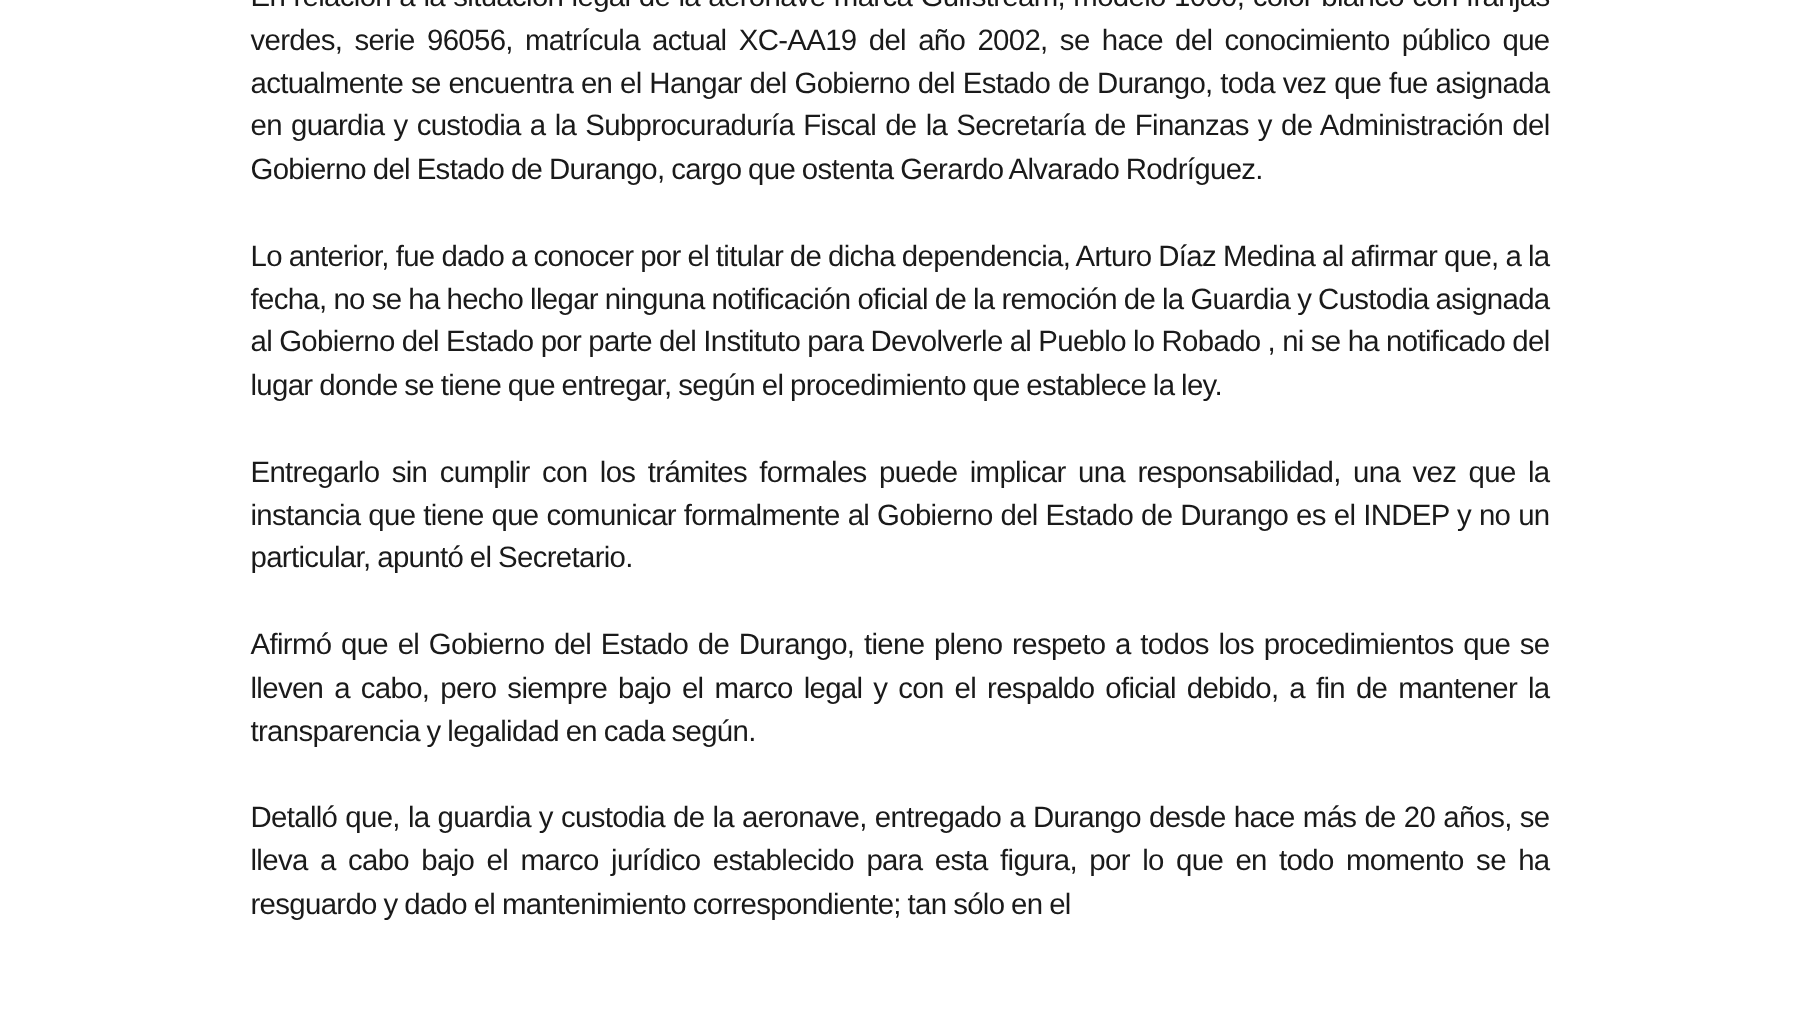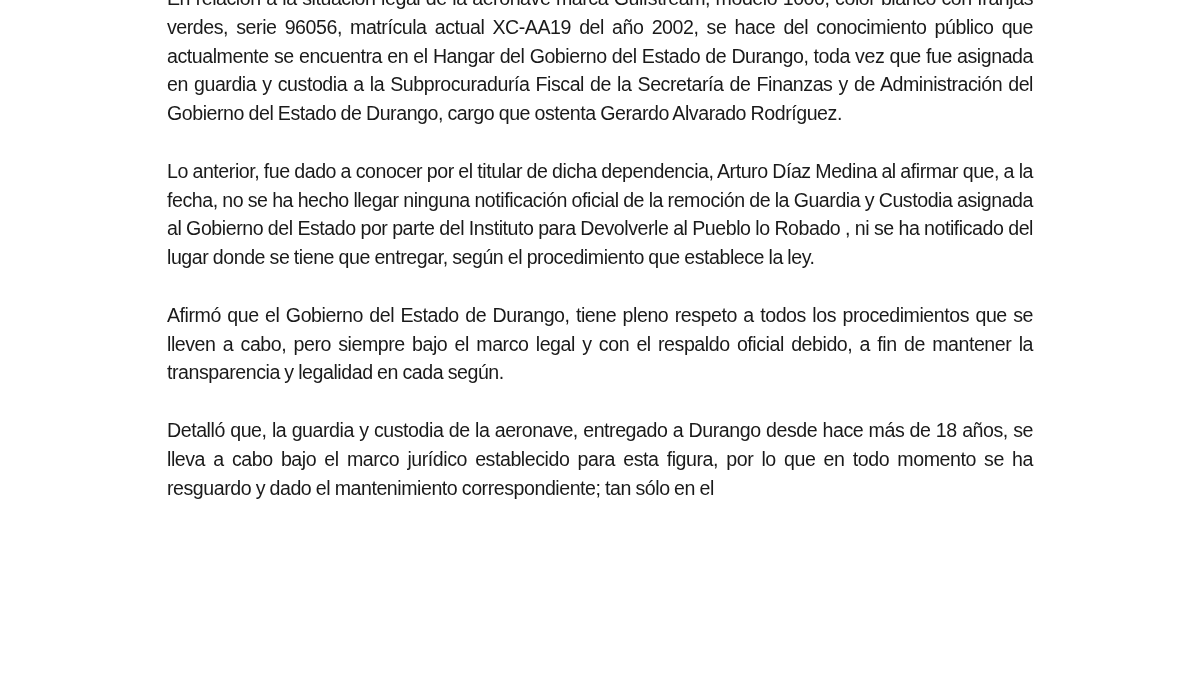--- a/index.html
+++ b/index.html
@@ -30,15 +30,16 @@
     text-align: justify;
     text-align-last: left;
   }
 </style>
 </head>
 <body>
 
 <div class="page">
   <p class="para">En relación a la situación legal de la aeronave marca Gulfstream, modelo 1000, color blanco con franjas verdes, serie 96056, matrícula actual XC-AA19 del año 2002, se hace del conocimiento público que actualmente se encuentra en el Hangar del Gobierno del Estado de Durango, toda vez que fue asignada en guardia y custodia a la Subprocuraduría Fiscal de la Secretaría de Finanzas y de Administración del Gobierno del Estado de Durango, cargo que ostenta Gerardo Alvarado Rodríguez.</p>
   <p class="para">Lo anterior, fue dado a conocer por el titular de dicha dependencia, Arturo Díaz Medina al afirmar que, a la fecha, no se ha hecho llegar ninguna notificación oficial de la remoción de la Guardia y Custodia asignada al Gobierno del Estado por parte del Instituto para Devolverle al Pueblo lo Robado , ni se ha notificado del lugar donde se tiene que entregar, según el procedimiento que establece la ley.</p>
+  <p class="para">Entregarlo sin cumplir con los trámites formales puede implicar una responsabilidad, una vez que la instancia que tiene que comunicar formalmente al Gobierno del Estado de Durango es el INDEP y no un particular, apuntó el Secretario.</p>
   <p class="para">Afirmó que el Gobierno del Estado de Durango, tiene pleno respeto a todos los procedimientos que se lleven a cabo, pero siempre bajo el marco legal y con el respaldo oficial debido, a fin de mantener la transparencia y legalidad en cada según.</p>
-  <p class="para">Detalló que, la guardia y custodia de la aeronave, entregado a Durango desde hace más de 18 años,  se lleva a cabo bajo el marco jurídico establecido para esta figura, por lo que en todo momento se ha resguardo y dado el mantenimiento correspondiente; tan sólo en el</p>
+  <p class="para">Detalló que, la guardia y custodia de la aeronave, entregado a Durango desde hace más de 20 años,  se lleva a cabo bajo el marco jurídico establecido para esta figura, por lo que en todo momento se ha resguardo y dado el mantenimiento correspondiente; tan sólo en el</p>
 </div>
 
 </body></html>

